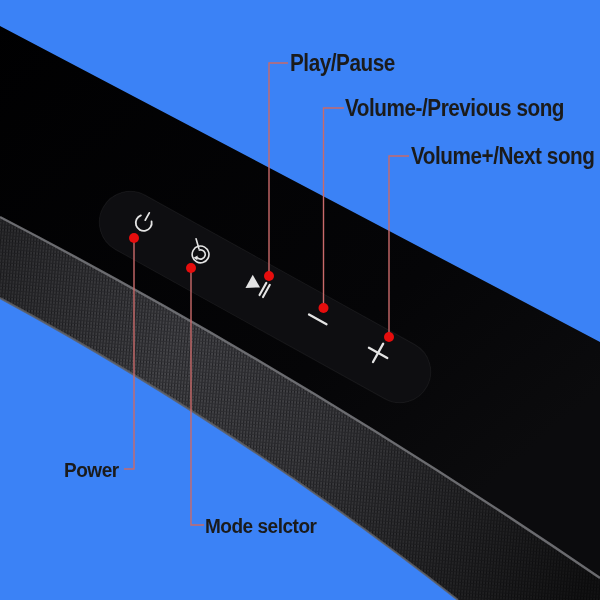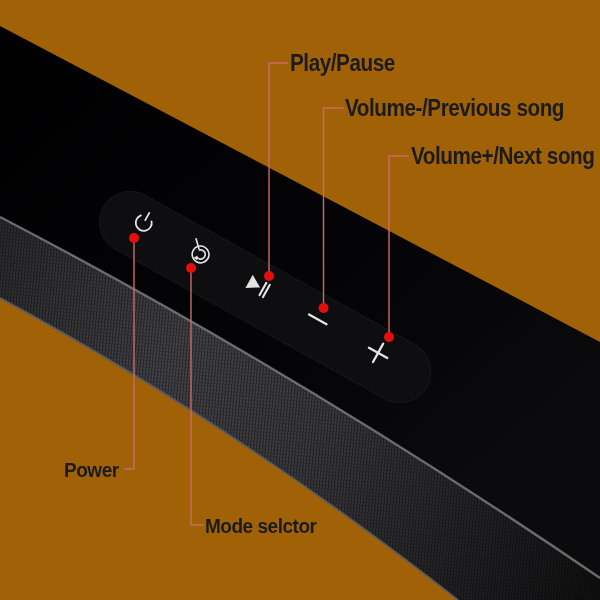--- a/index.html
+++ b/index.html
@@ -1,17 +1,17 @@
 <!DOCTYPE html>
 <html><head>
 <meta charset="utf-8">
 <style>
   html,body{margin:0;padding:0;background:#fff;}
   .stage{
-    position:relative;width:600px;height:600px;background:#a16207;
+    position:relative;width:600px;height:600px;background:#3b82f6;
     overflow:hidden;font-family:"Liberation Sans",sans-serif;
   }
   .stage svg{position:absolute;left:0;top:0;}
   .callout-label{
     position:absolute;white-space:nowrap;color:#1b1b1b;
     font-weight:700;letter-spacing:-0.5px;line-height:1;
     transform:scaleX(.9);transform-origin:left center;
   }
   .lbl-top{font-size:23px;}
   .lbl-bottom{font-size:20px;transform:scaleX(.95);transform-origin:left center;}

